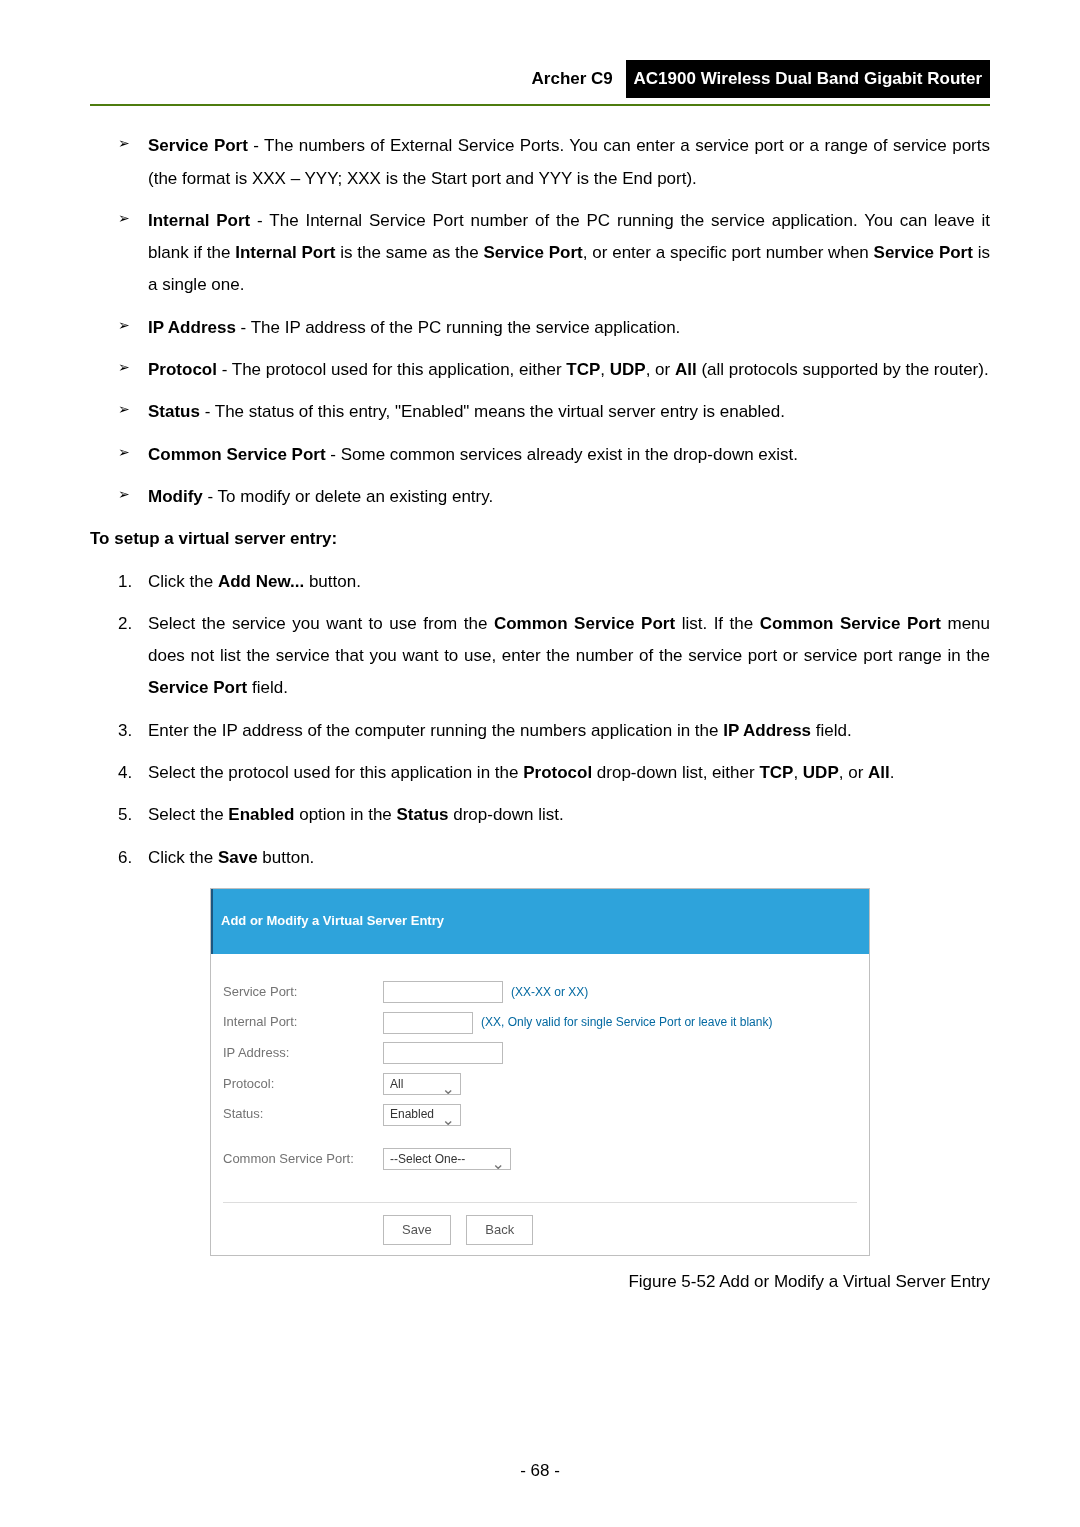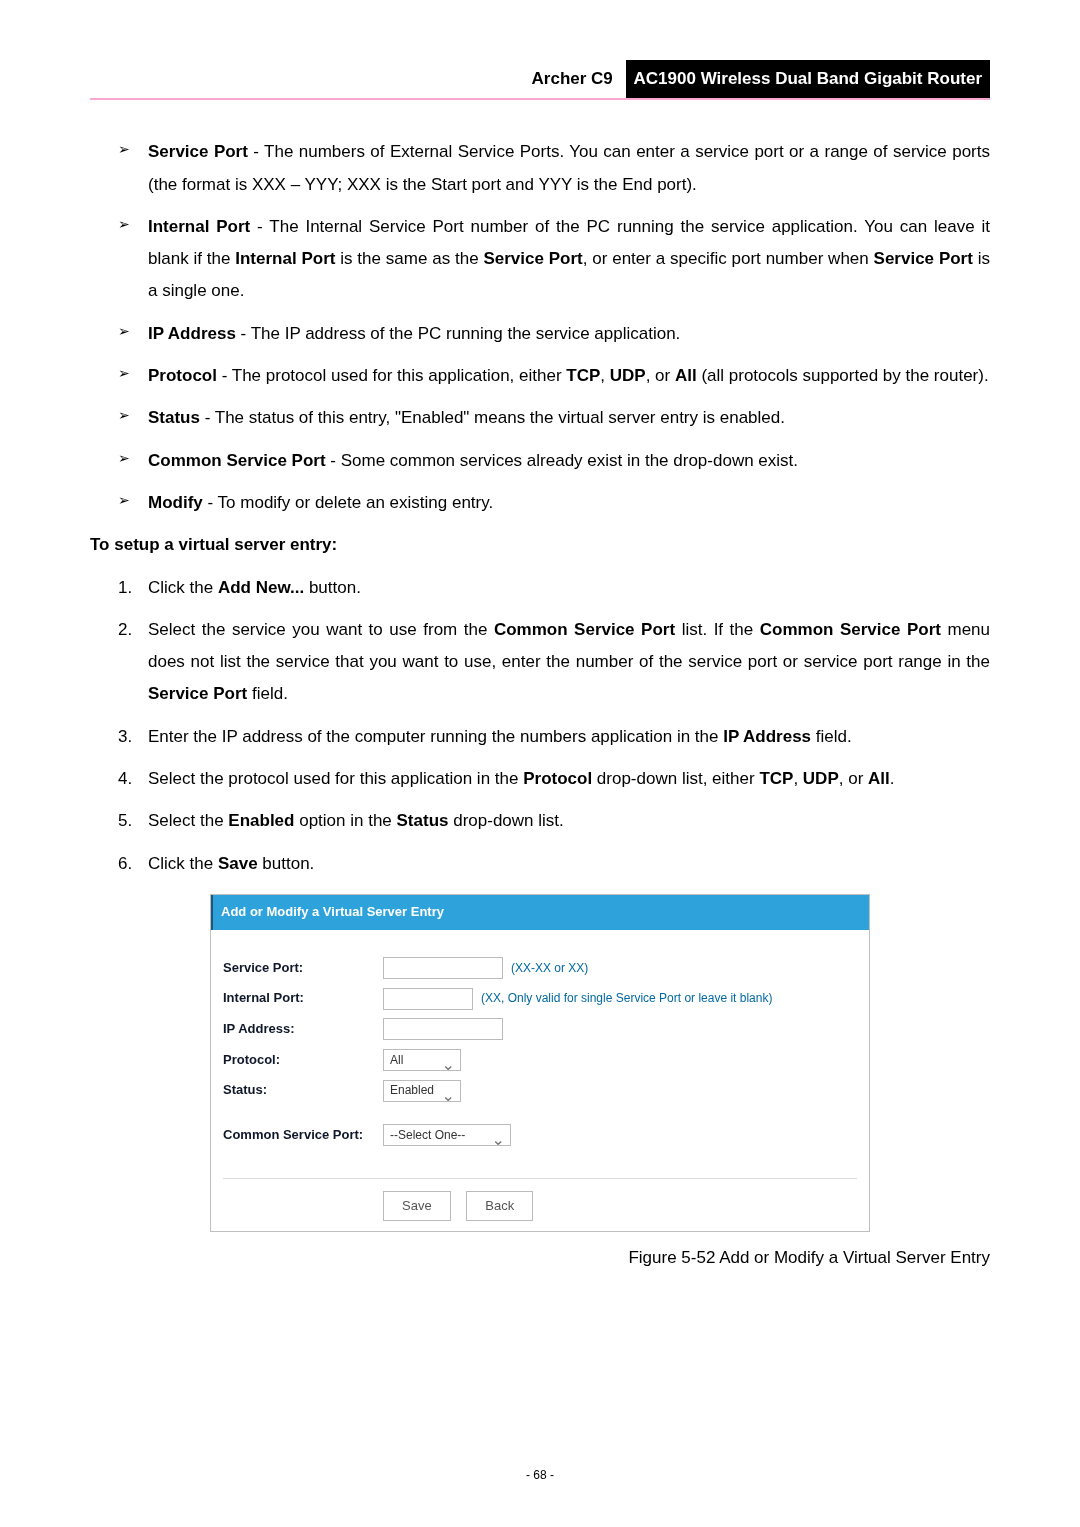--- a/index.html
+++ b/index.html
@@ -9,22 +9,23 @@
       width: 1080px;
       height: 1527px;
       position: relative;
       padding: 60px 90px 40px 90px;
       font-size: 17px;
       line-height: 1.9;
       color: #000;
     }
     .header-bar {
       text-align: right;
-      border-bottom: 2px solid #f9a8d4;
-      margin-bottom: 36px;
+      border-bottom: 2px solid #4d7c0f;
+      padding-bottom: 6px;
+      margin-bottom: 24px;
     }
     .header-bar .model {
       font-weight: bold;
       background: #fff;
       padding-right: 8px;
     }
     .header-bar .title {
       font-weight: bold;
       background: #000;
       color: #fff;
@@ -52,26 +53,26 @@
       border: 1px solid #bfbfbf;
       background: #fff;
       text-align: left;
       font-size: 13px;
       font-family: Arial, sans-serif;
     }
     .vs-titlebar {
       background: #2ea3db;
       color: #fff;
       font-weight: bold;
-      padding: 5px 8px;
+      padding: 20px 8px;
       border-left: 2px solid #1b5680;
     }
     .vs-body { padding: 12px 12px 10px 12px; }
     .vs-row { display: flex; align-items: center; margin-bottom: 6px; }
-    .vs-label { width: 160px; font-weight: bold; color: #0f172a; font-size: 13px;}
+    .vs-label { width: 160px; font-weight: normal; color: #737373; font-size: 13px;}
     .vs-input {
       height: 22px;
       border: 1px solid #bbb;
       background: #fff;
       padding: 0 6px;
       font-size: 12px;
       color: #555;
     }
     .vs-input.short { width: 120px; }
     .vs-input.mid { width: 90px; }
@@ -102,21 +103,21 @@
     .vs-btn {
       display: inline-block;
       border: 1px solid #bbb;
       background: #fff;
       padding: 2px 18px;
       font-size: 13px;
       color: #555;
       margin-right: 12px;
     }
     .figure-caption { text-align: right; margin-top: 8px; }
-    .page-no { position: absolute; bottom: 40px; left: 0; width: 100%; text-align: center; font-size: 12px;}
+    .page-no { position: absolute; bottom: 40px; left: 0; width: 100%; text-align: center; font-size: 17px;}
     .spacer-row { height: 14px; }
   </style>
 </head>
 <body>
 
 <div class="header-bar">
   <span class="model">Archer C9</span>
   <span class="title">AC1900 Wireless Dual Band Gigabit Router</span>
 </div>
 

